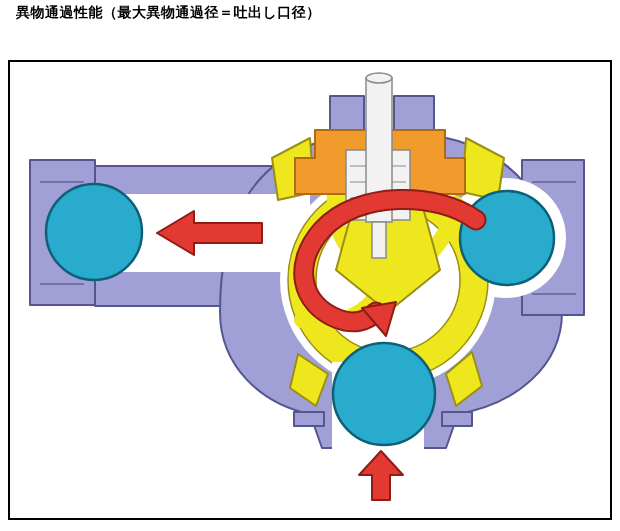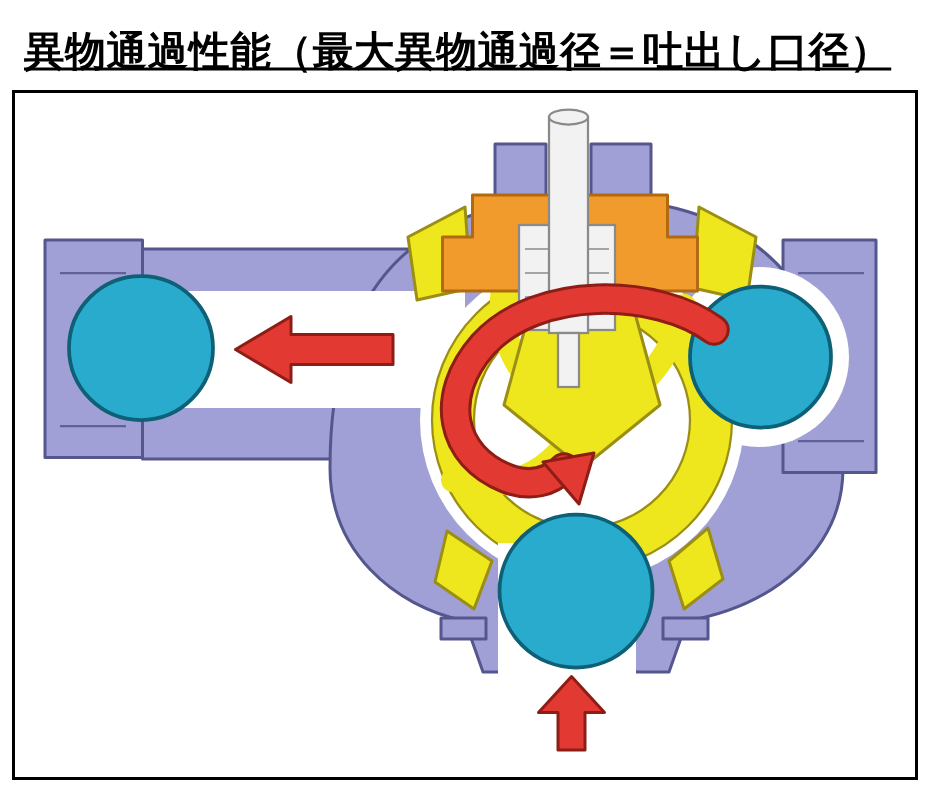--- a/index.html
+++ b/index.html
@@ -1,17 +1,17 @@
 <!DOCTYPE html>
 <html style="--background: #ffffff; --frame-border: #000000; --casing: #a0a0d6; --casing-outline: #56568f; --impeller: #efe71d; --impeller-outline: #9a8f14; --housing: #f09b2c; --housing-outline: #b26a10; --object: #29abce; --object-outline: #0d6076; --arrow: #e23a32; --arrow-outline: #8e1d16; --metal: #f2f2f2; --metal-outline: #8a8a8a;"><head>
 <meta charset="utf-8">
 <style>
   html,body{margin:0;padding:0;background:#ffffff;}
   .page{position:relative;width:620px;height:531px;background:var(--background,#fff);font-family:"Liberation Sans",sans-serif;overflow:hidden;}
-  .title{position:absolute;left:16px;top:16px;margin:0;font-size:27px;font-weight:700;color:#000;letter-spacing:0.5px;white-space:nowrap;text-decoration:underline;}
+  .title{position:absolute;left:16px;top:4px;margin:0;font-size:14px;font-weight:700;color:#000;letter-spacing:0.5px;white-space:nowrap;}
   .frame{position:absolute;left:8px;top:60px;width:600px;height:456px;border:2px solid var(--frame-border,#000);background:var(--background,#fff);}
   svg{display:block;}
   .casing{fill:var(--casing);stroke:var(--casing-outline);stroke-width:2;stroke-linejoin:round;}
   .casing-line{stroke:var(--casing-outline);stroke-width:1.5;fill:none;opacity:.85;}
   .cavity{fill:var(--background);stroke:none;}
   .impeller-fill{fill:var(--impeller);stroke:var(--impeller-outline);stroke-width:2;stroke-linejoin:round;}
   .impeller-ring{fill:none;stroke:var(--impeller);stroke-width:28;}
   .impeller-edge{fill:none;stroke:var(--impeller-outline);stroke-width:1.5;}
   .impeller-blade{fill:none;stroke:var(--impeller);stroke-width:16;stroke-linecap:round;}
   .housing{fill:var(--housing);stroke:var(--housing-outline);stroke-width:2;stroke-linejoin:round;}

